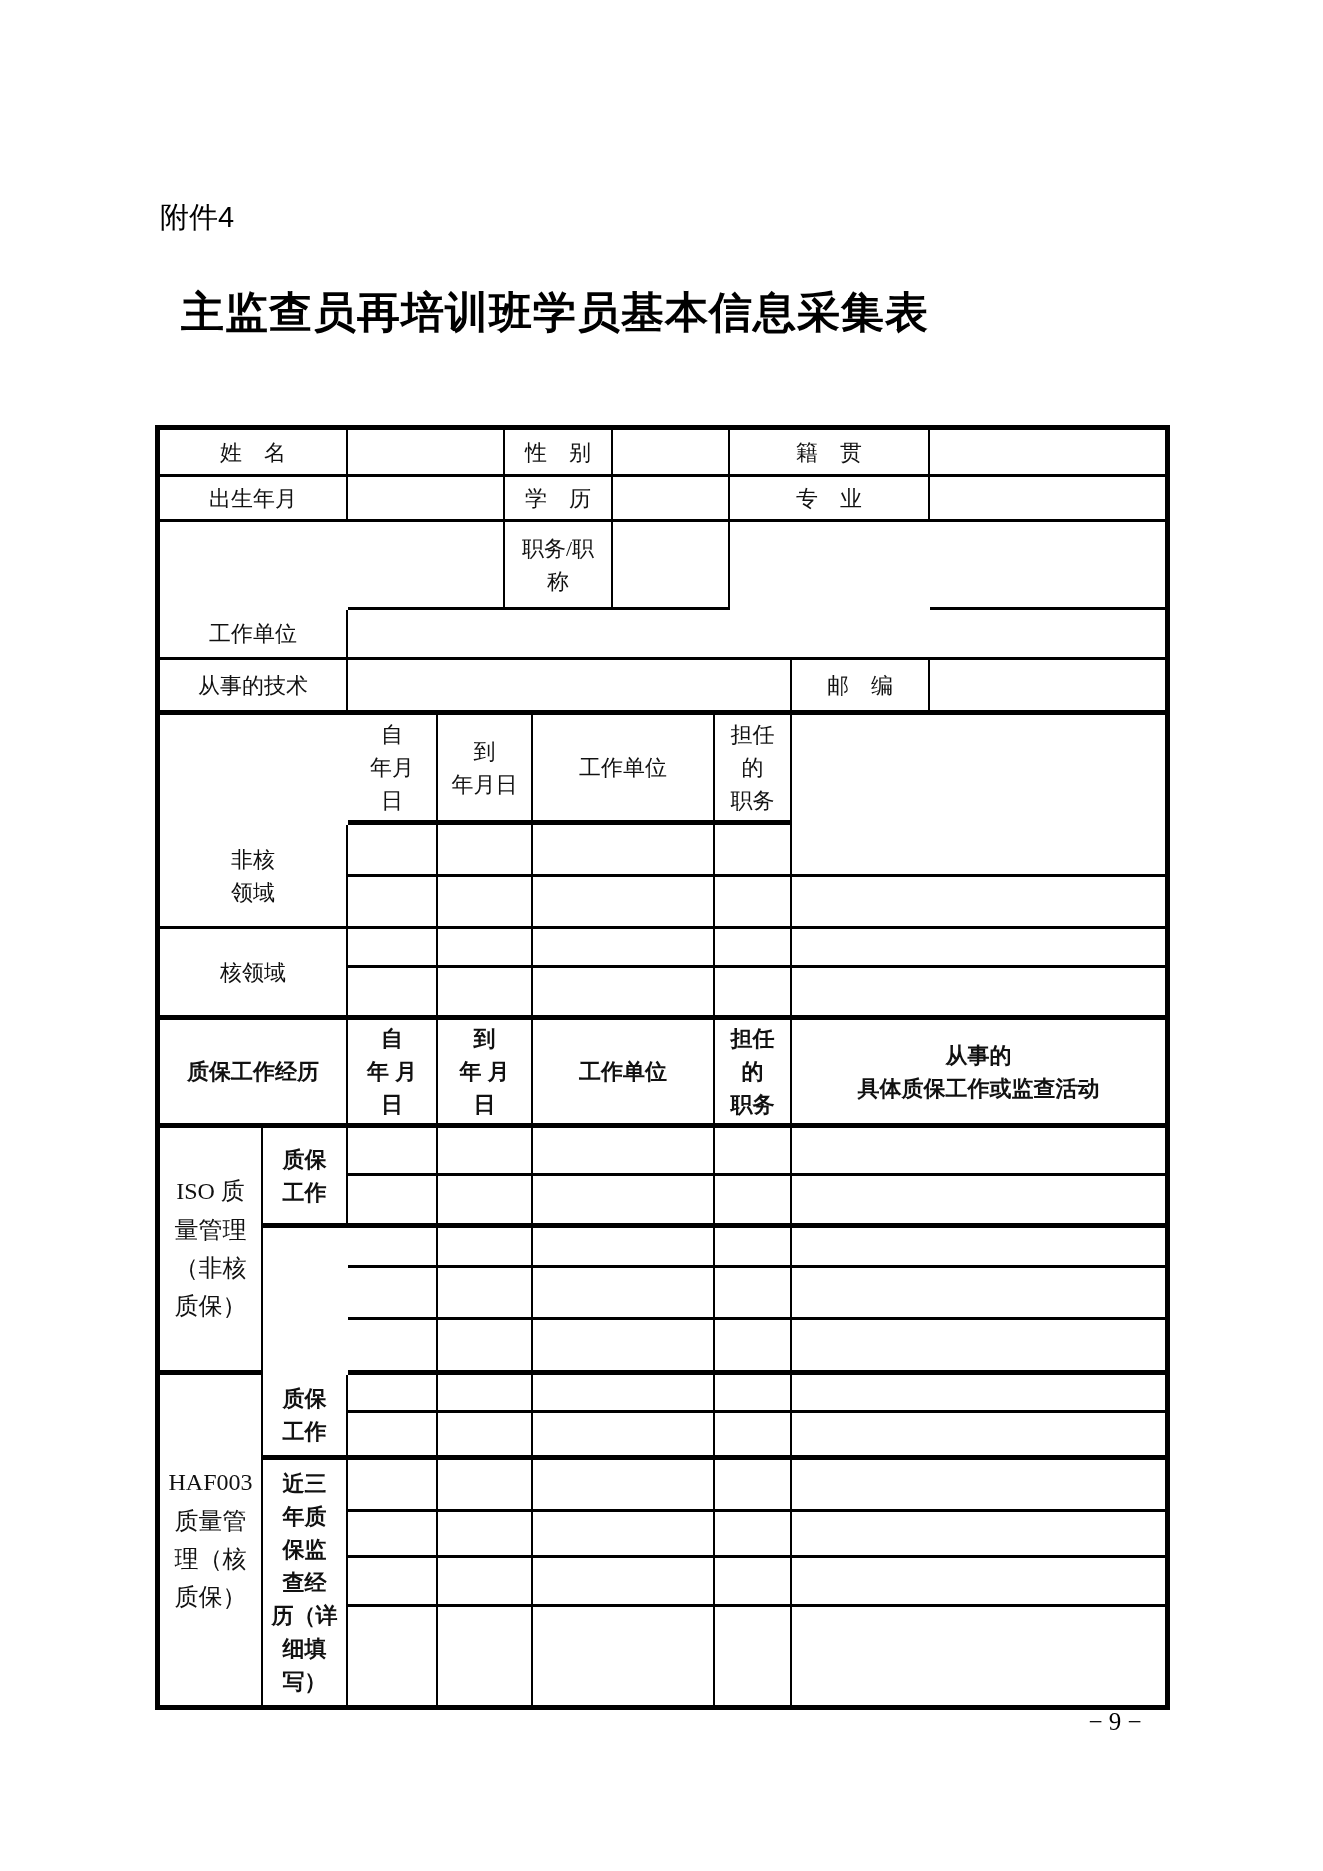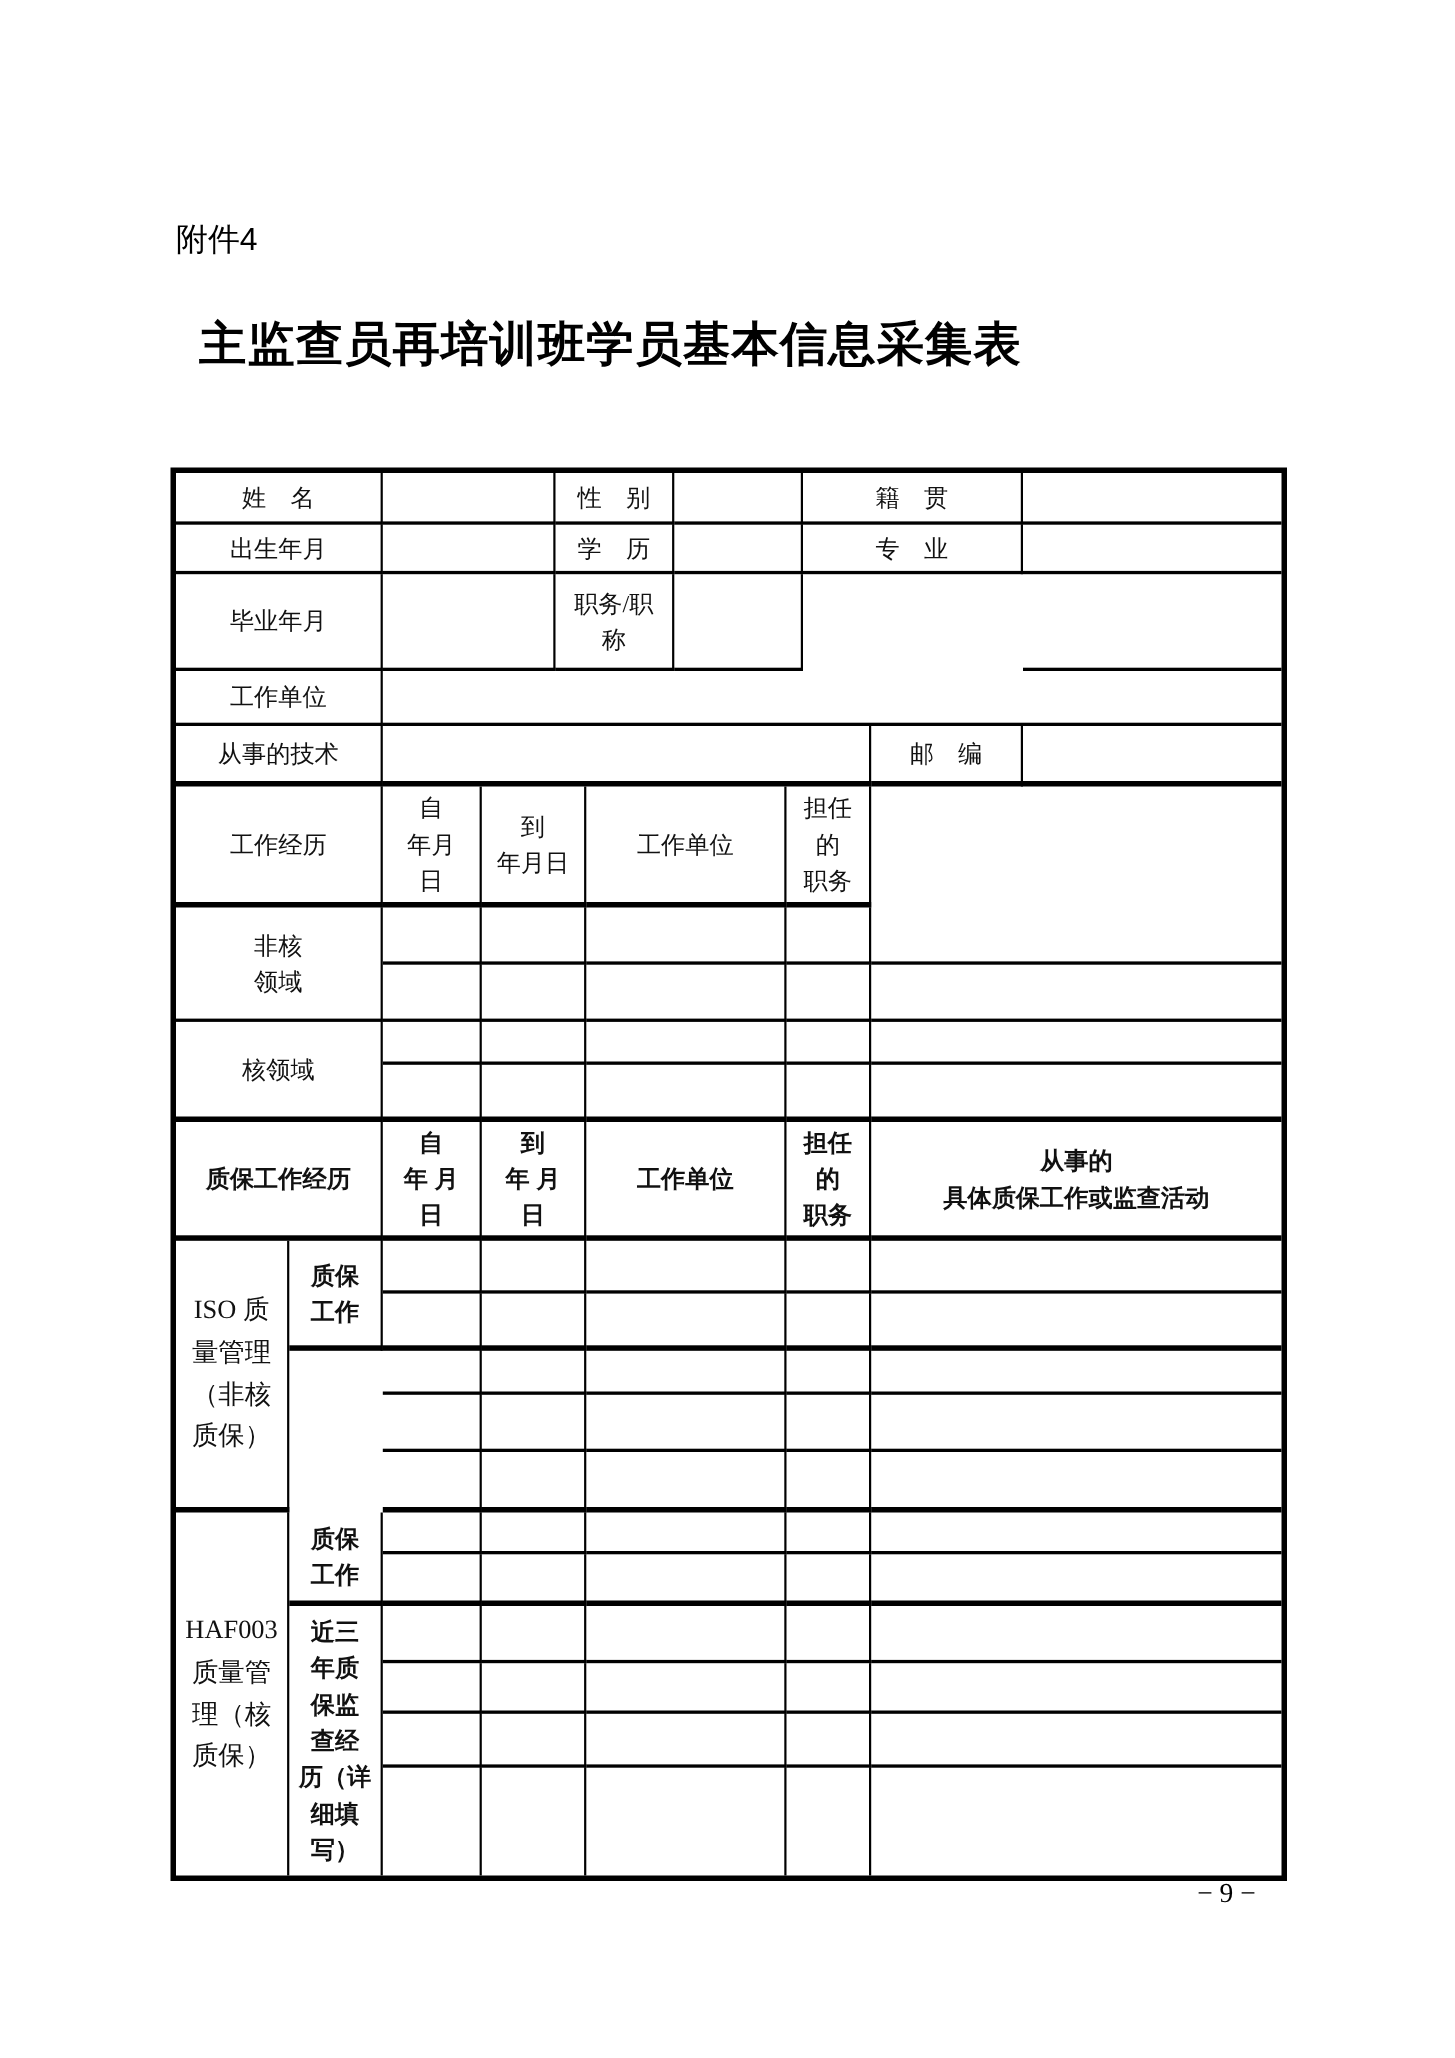--- a/index.html
+++ b/index.html
@@ -56,36 +56,34 @@
   <div class="cell" style="grid-area:1/9/2/11">籍　贯</div>
   <div class="cell noR" style="grid-area:1/11/2/12"></div>
 
   <div class="cell" style="grid-area:2/1/3/3">出生年月</div>
   <div class="cell" style="grid-area:2/3/3/5"></div>
   <div class="cell" style="grid-area:2/5/3/7">学　历</div>
   <div class="cell" style="grid-area:2/7/3/9"></div>
   <div class="cell" style="grid-area:2/9/3/11">专　业</div>
   <div class="cell noR" style="grid-area:2/11/3/12"></div>
 
-  <div class="cell" style="grid-area:3/1/4/3">毕业年月</div>
   <div class="cell" style="grid-area:3/3/4/5"></div>
   <div class="cell" style="grid-area:3/5/4/7">职务/职
 称</div>
   <div class="cell" style="grid-area:3/7/4/9"></div>
   <div class="cell noR" style="grid-area:3/11/4/12"></div>
 
   <div class="cell" style="grid-area:4/1/5/3">工作单位</div>
   <div class="cell noR" style="grid-area:4/3/5/12"></div>
 
   <div class="cell thick" style="grid-area:5/1/6/3">从事的技术</div>
   <div class="cell thick" style="grid-area:5/3/6/10"></div>
   <div class="cell thick" style="grid-area:5/10/6/11">邮　编</div>
   <div class="cell thick noR" style="grid-area:5/11/6/12"></div>
 
-  <div class="cell thick" style="grid-area:6/1/7/3">工作经历</div>
   <div class="cell thick" style="grid-area:6/3/7/4">自
 年月
 日</div>
   <div class="cell thick" style="grid-area:6/4/7/6">到
 年月日</div>
   <div class="cell thick" style="grid-area:6/6/7/8">工作单位</div>
   <div class="cell thick" style="grid-area:6/8/7/10">担任
 的
 职务</div>
 

